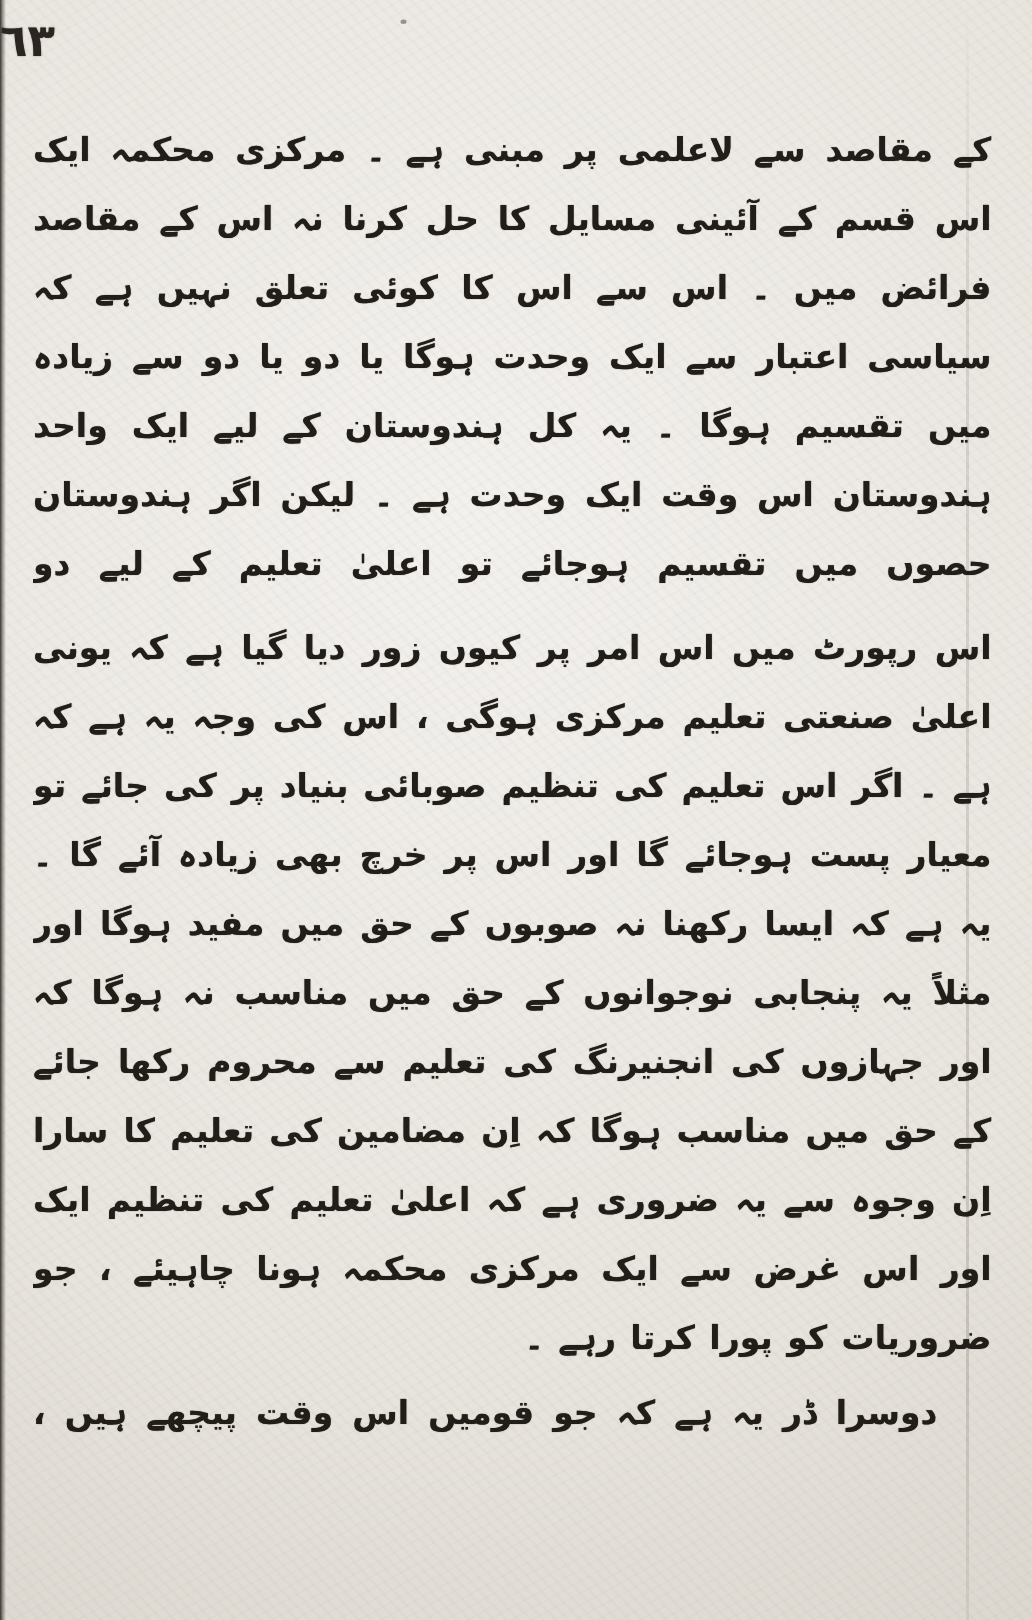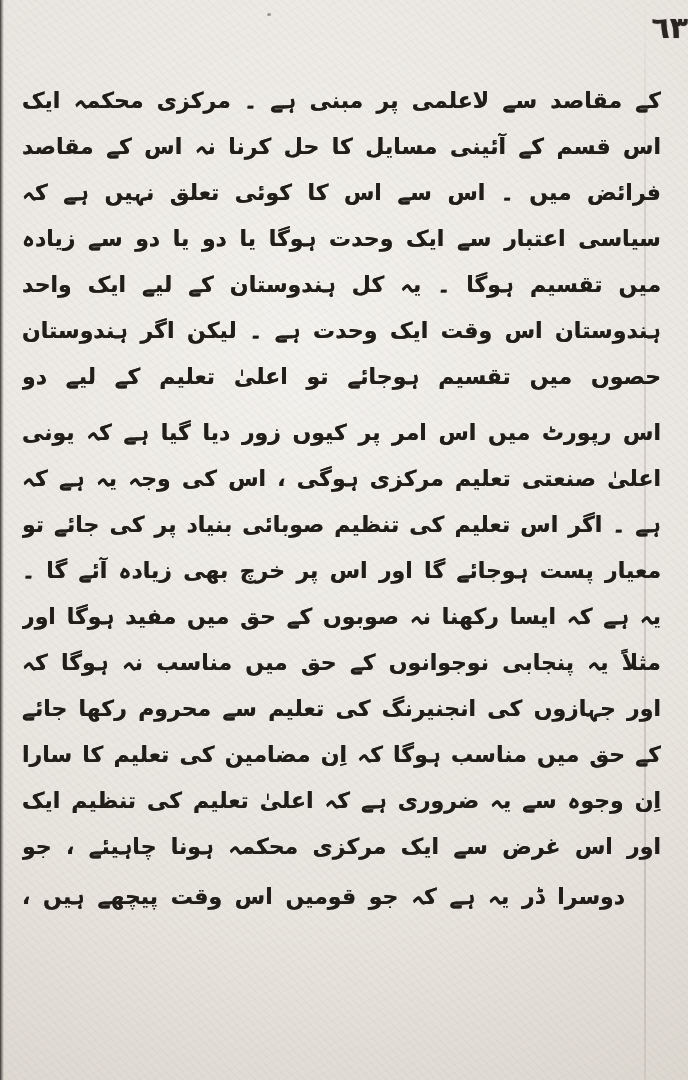--- a/index.html
+++ b/index.html
@@ -48,21 +48,21 @@
     position: absolute;
     border-radius: 50%;
     background: rgba(70,62,52,0.5);
   }
   .stain-a { left: 267px; top: 13px; width: 4px; height: 3px; }
   .stain-b { left: 44px; top: 146px; width: 9px; height: 2px; transform: rotate(-28deg); opacity: .45; }
 
   .pagenum {
     position: absolute;
     top: 10px; left: 0; right: 0;
-    text-align: right;
+    text-align: left;
     font-size: 30px;
     font-weight: 700;
     color: #2a2520;
     letter-spacing: 2px;
     text-shadow: 0 0 1px rgba(42,37,32,0.55);
   }
 
   .text {
     position: absolute;
     top: 78px;
@@ -118,15 +118,16 @@
     <div class="line p-start">اس رپورٹ میں اس امر پر کیوں زور دیا گیا ہے کہ یونی ورسٹی کی اور</div>
     <div class="line">اعلیٰ صنعتی تعلیم مرکزی ہوگی ، اس کی وجہ یہ ہے کہ یہ تعلیم بہت خرچیلی</div>
     <div class="line">ہے ۔ اگر اس تعلیم کی تنظیم صوبائی بنیاد پر کی جائے تو اس سے اس کا</div>
     <div class="line">معیار پست ہوجائے گا اور اس پر خرچ بھی زیادہ آئے گا ۔ دوسری بات</div>
     <div class="line">یہ ہے کہ ایسا رکھنا نہ صوبوں کے حق میں مفید ہوگا اور نہ افراد کے ۔</div>
     <div class="line">مثلاً یہ پنجابی نوجوانوں کے حق میں مناسب نہ ہوگا کہ انھیں بحری فنِ تعمیر</div>
     <div class="line">اور جہازوں کی انجنیرنگ کی تعلیم سے محروم رکھا جائے اور نہ یہ بنگال</div>
     <div class="line">کے حق میں مناسب ہوگا کہ اِن مضامین کی تعلیم کا سارا خرچ اُٹھائے ۔</div>
     <div class="line">اِن وجوہ سے یہ ضروری ہے کہ اعلیٰ تعلیم کی تنظیم ایک مشترک بنیاد پر ہو</div>
     <div class="line">اور اس غرض سے ایک مرکزی محکمہ ہونا چاہیئے ، جو سب صوبوں کی</div>
+    <div class="line short">ضروریات کو پورا کرتا رہے ۔</div>
     <div class="line indent">دوسرا ڈر یہ ہے کہ جو قومیں اس وقت پیچھے ہیں ، انھیں مساویانہ</div>
   </div>
 </div>
 
 </body></html>

